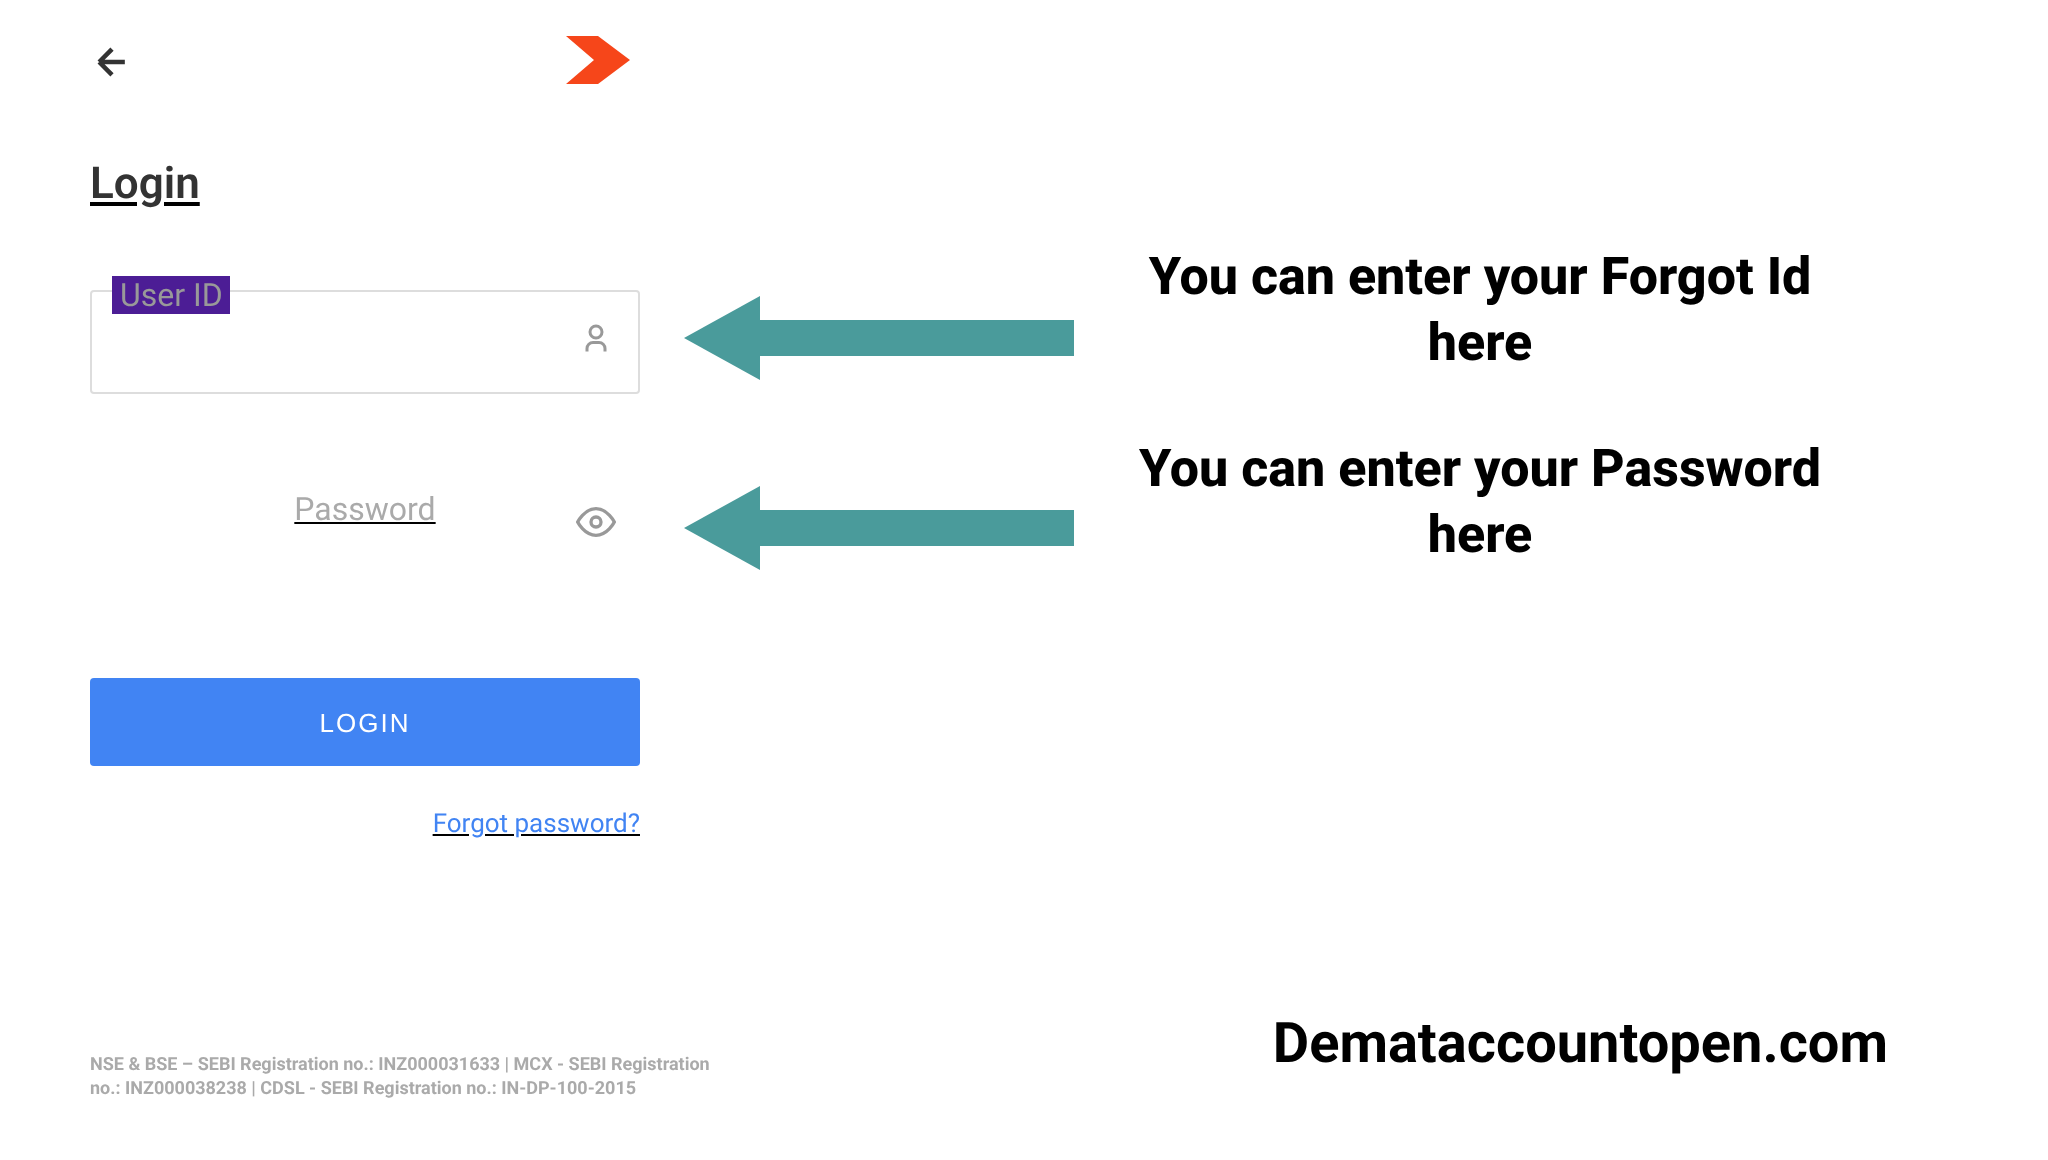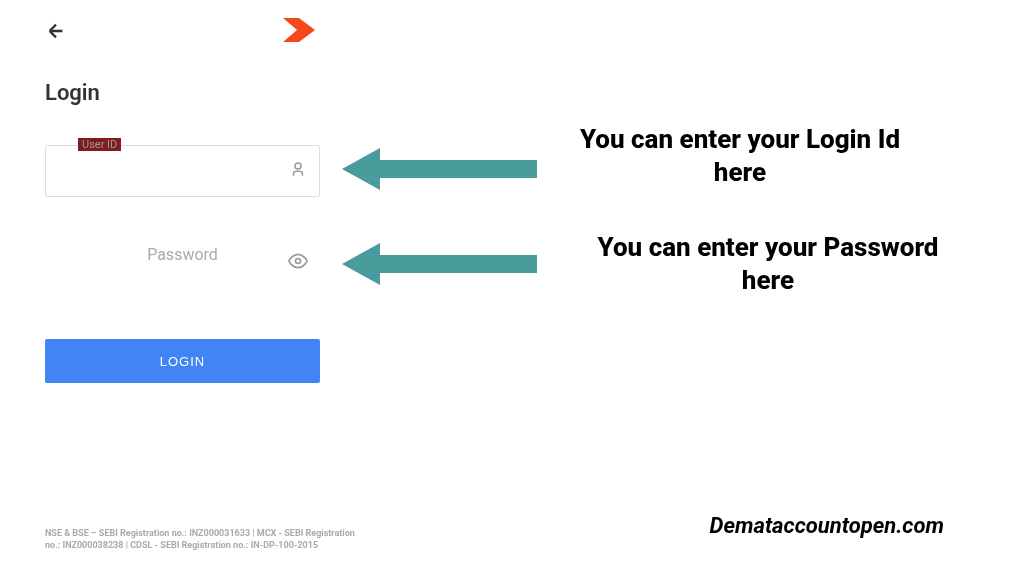--- a/index.html
+++ b/index.html
@@ -20,44 +20,44 @@
     .logo {
       position: absolute;
       top: 18px;
       left: 283px;
     }
     .login-container {
       position: absolute;
       top: 80px;
       left: 45px;
       width: 275px;
+      text-decoration: underline;
     }
     .login-title {
       font-size: 22px;
       font-weight: 600;
       color: #333;
       margin-bottom: 40px;
     }
     .input-group {
       position: relative;
       margin-bottom: 40px;
       border: 1px solid #ddd;
       border-radius: 2px;
       padding: 8px 12px;
       height: 52px;
     }
     .input-label {
       position: absolute;
       top: -8px;
       left: 10px;
-      font-size: 11px;
+      font-size: 16px;
       color: #999;
-      background: #7f1d1d;
+      background: #4c1d95;
       padding: 0 4px;
-      margin-left: 22px;
     }
     .input-field {
       border: none;
       outline: none;
       width: 100%;
       height: 100%;
       font-size: 14px;
       color: #333;
     }
     .input-field::placeholder {
@@ -138,32 +138,30 @@
       line-height: 1.25;
       text-align: center;
     }
     .annotation-text-1 {
       top: 123px;
       left: 560px;
       width: 360px;
     }
     .annotation-text-2 {
       top: 219px;
-      left: 588px;
+      left: 560px;
       width: 360px;
-      margin-top: 12px;
     }
     .watermark {
       position: absolute;
       bottom: 42px;
       right: 80px;
-      font-size: 22px;
+      font-size: 28px;
       font-weight: 700;
       color: #000;
-      font-style: italic;
     }
   </style>
 </head>
 <body>
 
 <div class="back-arrow">
   <svg width="22" height="22" viewBox="0 0 24 24" fill="none" stroke="currentColor" stroke-width="2.5">
     <path d="M19 12H5M5 12L12 19M5 12L12 5"></path>
   </svg>
 </div>
@@ -193,37 +191,38 @@
     <span class="input-icon">
       <svg width="20" height="20" viewBox="0 0 24 24" fill="none" stroke="#999" stroke-width="2">
         <path d="M1 12s4-8 11-8 11 8 11 8-4 8-11 8-11-8-11-8z"></path>
         <circle cx="12" cy="12" r="3"></circle>
       </svg>
     </span>
   </div>
 
   <button class="login-button">LOGIN</button>
 
+  <a class="forgot-password">Forgot password?</a>
 </div>
 
 <div class="annotation-arrow annotation-arrow-1">
   <svg width="195" height="42" viewBox="0 0 195 42">
     <rect x="38" y="12" width="157" height="18" fill="#4a9b9b"></rect>
     <path d="M38 0 L0 21 L38 42 Z" fill="#4a9b9b"></path>
   </svg>
 </div>
 
 <div class="annotation-arrow annotation-arrow-2">
   <svg width="195" height="42" viewBox="0 0 195 42">
     <rect x="38" y="12" width="157" height="18" fill="#4a9b9b"></rect>
     <path d="M38 0 L0 21 L38 42 Z" fill="#4a9b9b"></path>
   </svg>
 </div>
 
-<div class="annotation-text annotation-text-1">You can enter your Login Id here</div>
+<div class="annotation-text annotation-text-1">You can enter your Forgot Id here</div>
 
 <div class="annotation-text annotation-text-2">You can enter your Password here</div>
 
 <div class="footer">
   <div class="footer-text">NSE &amp; BSE – SEBI Registration no.: INZ000031633 | MCX - SEBI Registration no.: INZ000038238 | CDSL - SEBI Registration no.: IN-DP-100-2015</div>
 </div>
 
 <div class="watermark">Demataccountopen.com</div>
 
 </body></html>

